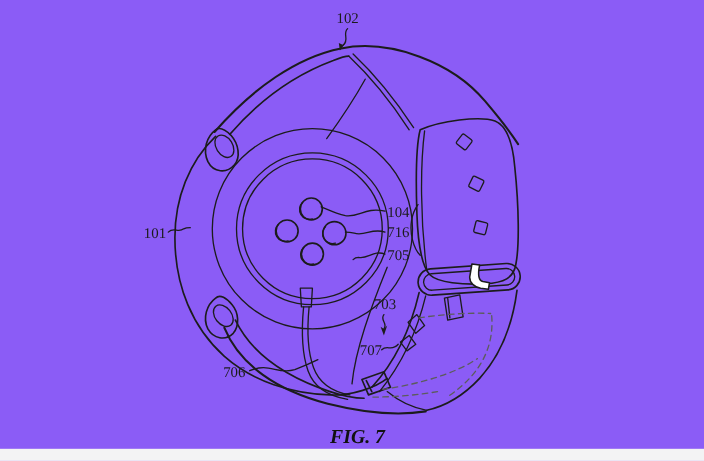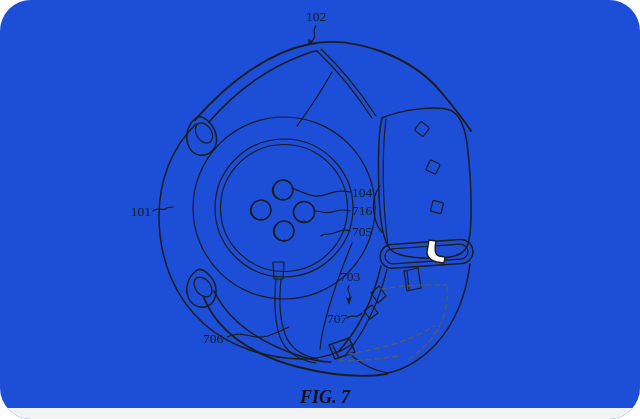--- a/index.html
+++ b/index.html
@@ -1,19 +1,18 @@
 <!DOCTYPE html>
 <html><head>
 <meta charset="utf-8">
 <style>
   html,body{margin:0;padding:0;background:#ffffff;}
   .stage{
-    position:relative;width:640px;height:419px;background:#1d4ed8;overflow:hidden;
+    position:relative;width:640px;height:419px;background:#8b5cf6;overflow:hidden;
     font-family:"Liberation Serif","DejaVu Serif",serif;
-    border-radius:31px;
   }
   svg{display:block;}
   .ink{stroke:#1c1c1c;fill:none;stroke-width:1.5;stroke-linecap:round;stroke-linejoin:round;}
   .ink-fine{stroke:#1c1c1c;fill:none;stroke-width:1.2;stroke-linecap:round;stroke-linejoin:round;}
   .ink-bold{stroke:#1c1c1c;fill:none;stroke-width:1.9;stroke-linecap:round;stroke-linejoin:round;}
   .dash{stroke:#5c5c5c;fill:none;stroke-width:1.2;stroke-dasharray:5 4;stroke-linecap:round;}
   .reflabel{font-family:"Liberation Serif","DejaVu Serif",serif;font-size:13.5px;fill:#1b1b1b;}
   .caption{font-family:"Liberation Serif","DejaVu Serif",serif;font-size:18px;font-weight:bold;font-style:italic;fill:#111;}
   .arrowhead{fill:#1c1c1c;stroke:none;}
   .solidpart{fill:#ffffff;stroke:#1c1c1c;stroke-width:1.4;stroke-linejoin:round;}

